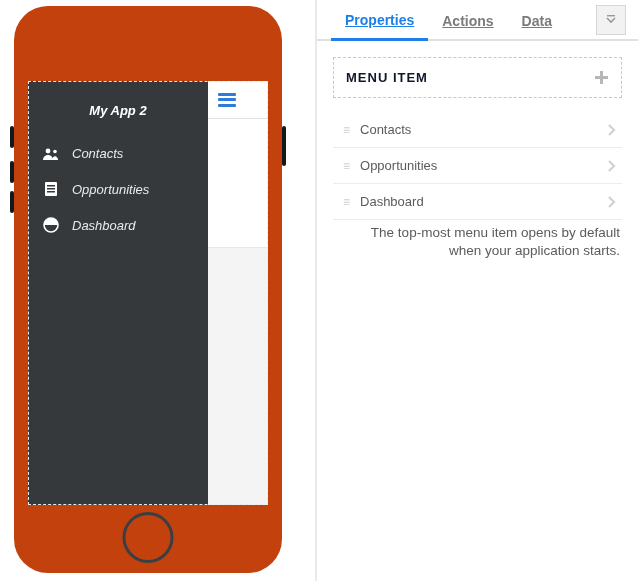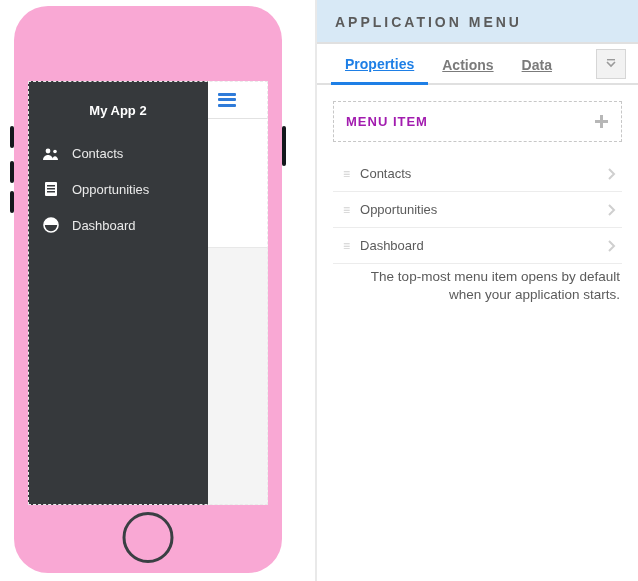--- a/index.html
+++ b/index.html
@@ -18,22 +18,23 @@
     height: 581px;
     background: #fff;
     position: relative;
   }
   .phone {
     position: absolute;
     left: 14px;
     top: 6px;
     width: 268px;
     height: 567px;
-    background: #f9a8d4;
+    background: #c2410c;
     border-radius: 34px;
+    font-style: italic;
   }
   .phone::after {
     content: "";
     position: absolute;
     bottom: 10px;
     left: 50%;
     transform: translateX(-50%);
     width: 45px;
     height: 45px;
     border: 3px solid #3a3f43;
@@ -178,21 +179,21 @@
     border: 1px dashed #c7c7c7;
     padding: 12px 12px;
     display: flex;
     align-items: center;
     justify-content: space-between;
     margin-bottom: 14px;
   }
   .section-title {
     font-weight: bold;
     letter-spacing: 1px;
-    color: #a21caf;
+    color: #0f172a;
     font-size: 13px;
   }
   .add-btn {
     color: #bdbdbd;
     font-size: 18px;
     font-weight: bold;
     cursor: pointer;
     line-height: 1;
   }
 
@@ -282,23 +283,20 @@
         </div>
       </div>
       <div class="content-area"></div>
 
       <div class="selection-outline"></div>
     </div>
   </div>
 </div>
 
 <div class="panel">
-  <div class="panel-header">
-    <div class="panel-title">APPLICATION MENU</div>
-  </div>
 
   <div class="tabs">
     <div class="tab active">Properties</div>
     <div class="tab">Actions</div>
     <div class="tab">Data</div>
     <div class="tab-action-btn">
       <svg width="12" height="12" viewBox="0 0 12 12">
         <path d="M2 4l4 4 4-4" fill="none" stroke="#9a9a9a" stroke-width="1.6"></path>
         <rect x="2" y="1" width="8" height="1.4" fill="#9a9a9a"></rect>
       </svg>

